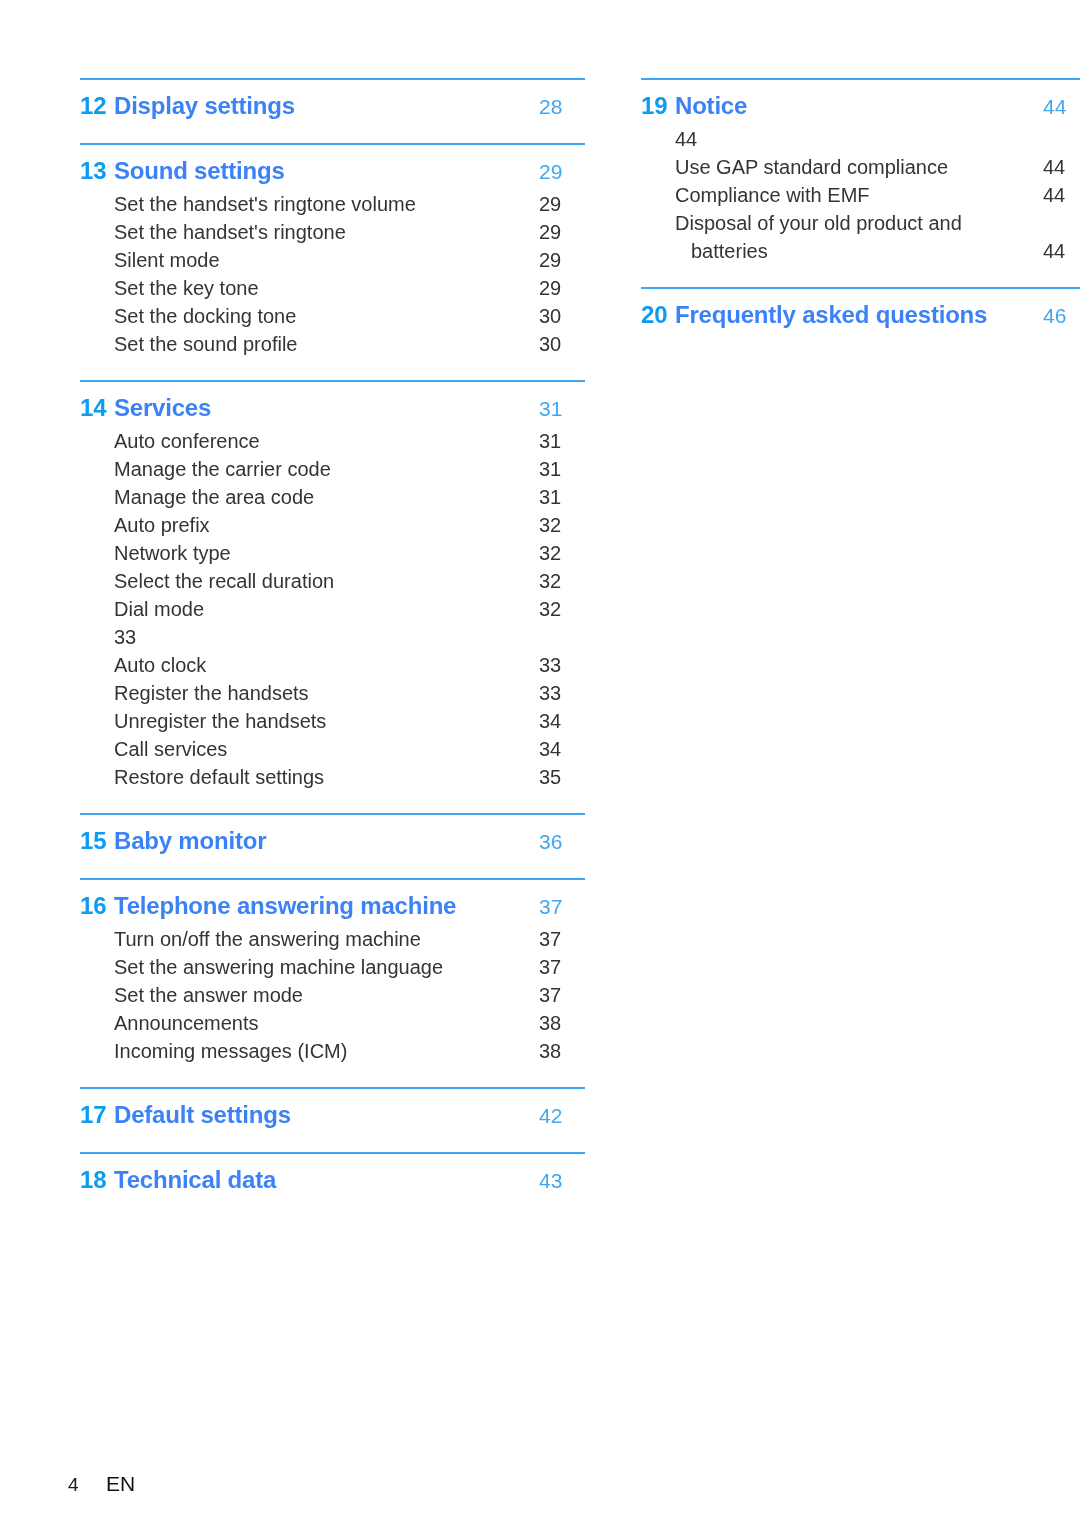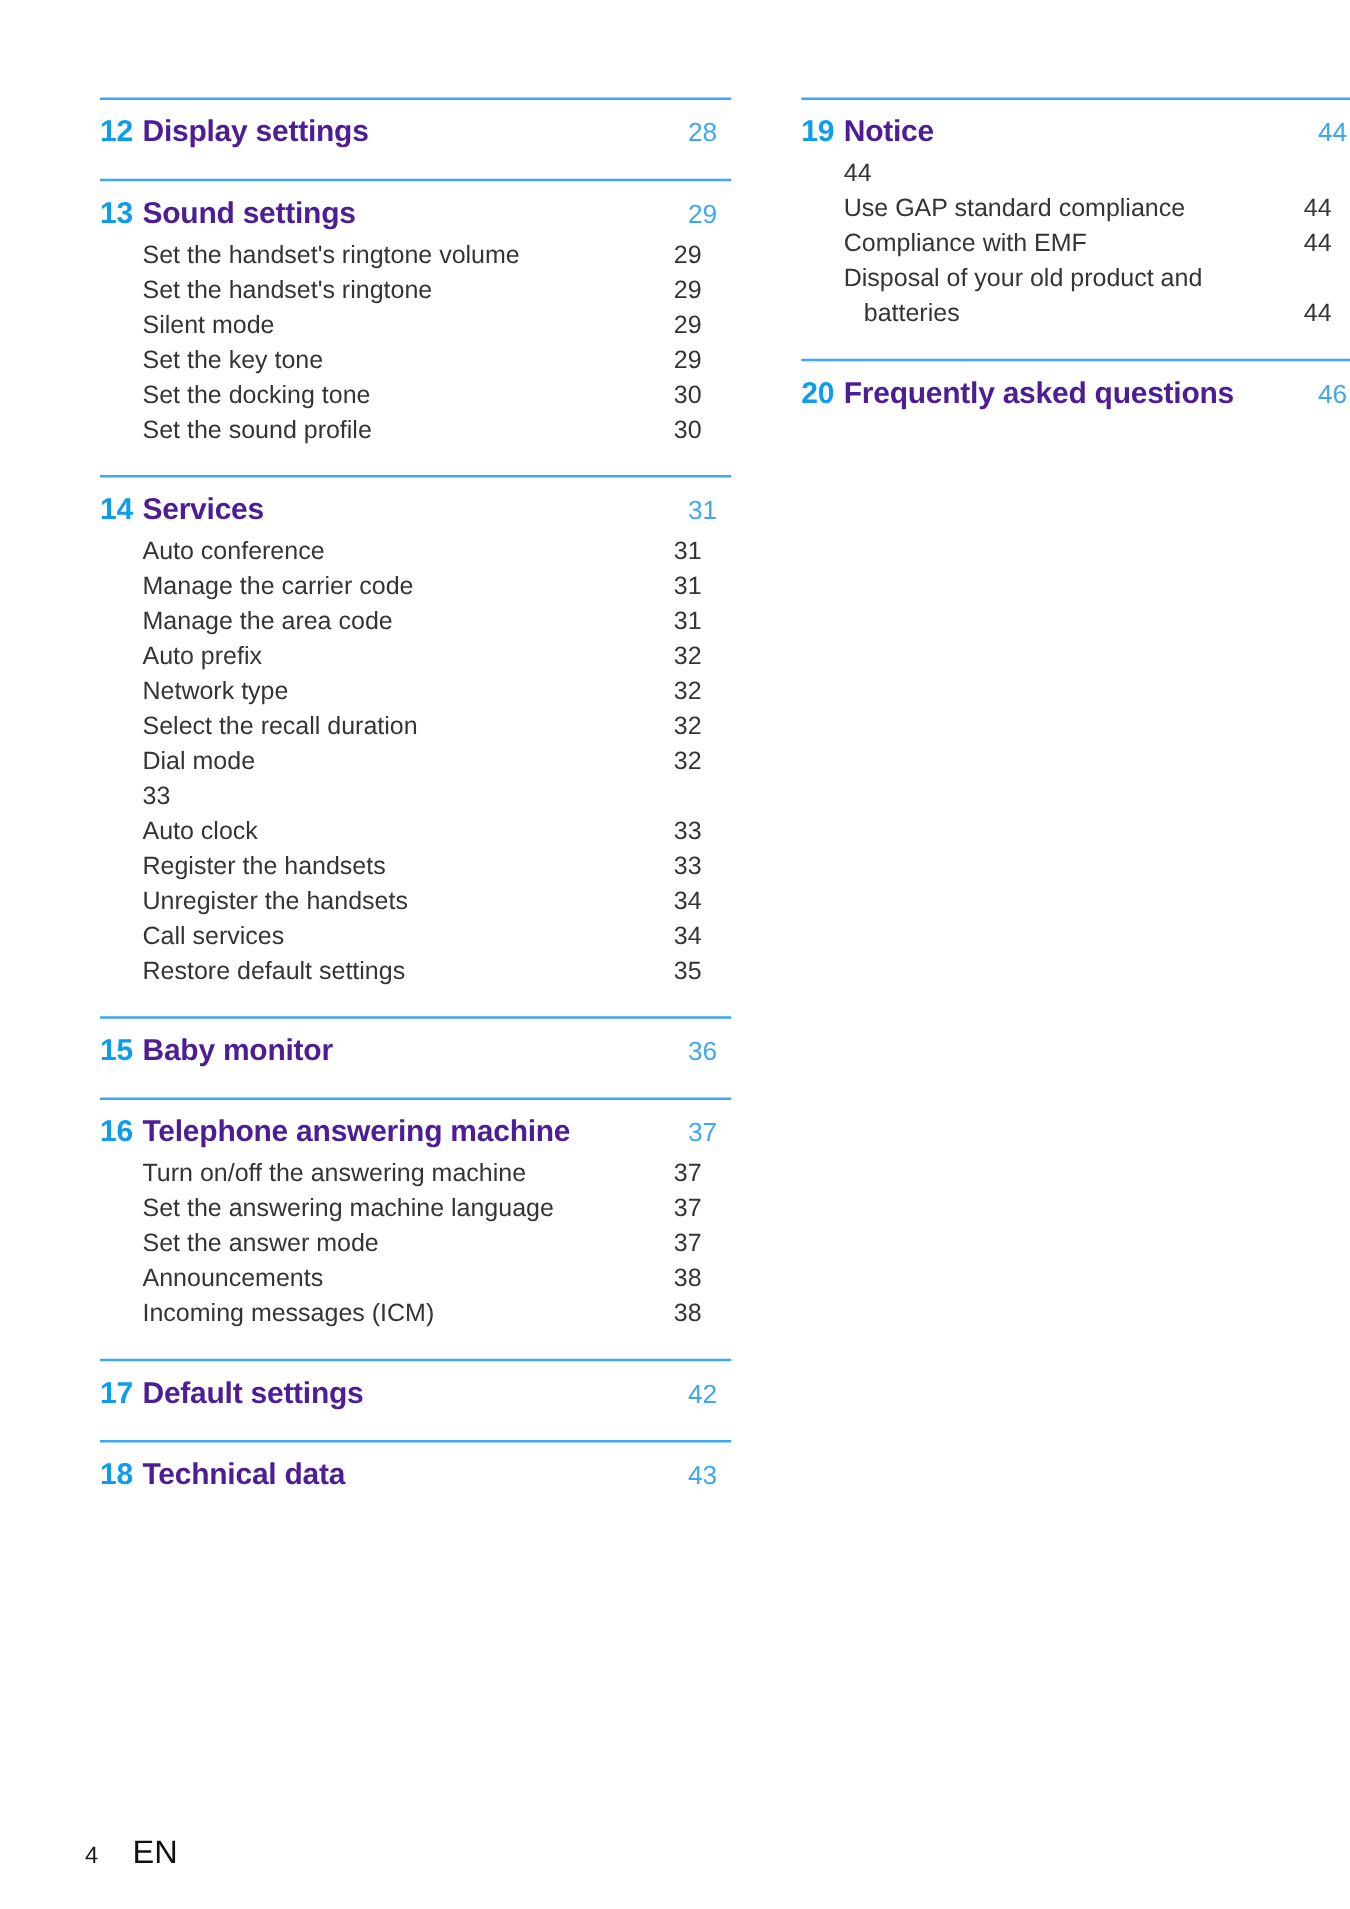--- a/index.html
+++ b/index.html
@@ -68,30 +68,30 @@
     width: 34px;
     flex: 0 0 34px;
     color: #0d9cf0;
     font-weight: bold;
     font-size: 24px;
     line-height: 32px;
     letter-spacing: -0.2px;
   }
   .heading-row .title {
     flex: 1 1 auto;
-    color: #4c1d95;
+    color: #3b82f6;
     font-weight: bold;
     font-size: 24px;
     line-height: 32px;
     letter-spacing: -0.2px;
     white-space: nowrap;
   }
   .heading-row .pg {
     flex: 0 0 46px;
-    text-align: center;
+    text-align: left;
     color: #3ea7f2;
     font-size: 21px;
     line-height: 32px;
     font-weight: normal;
   }
 
   
   .sub-list {
     padding-top: 2px;
   }
@@ -141,21 +141,21 @@
     align-items: baseline;
   }
   .footer .page-no {
     color: #1a1a1a;
     font-size: 19px;
     line-height: 24px;
     width: 38px;
   }
   .footer .lang {
     color: #111111;
-    font-size: 26px;
+    font-size: 21px;
     line-height: 24px;
     font-weight: normal;
   }
 </style>
 </head>
 <body>
 
 <div class="page">
 
   <div class="columns">

